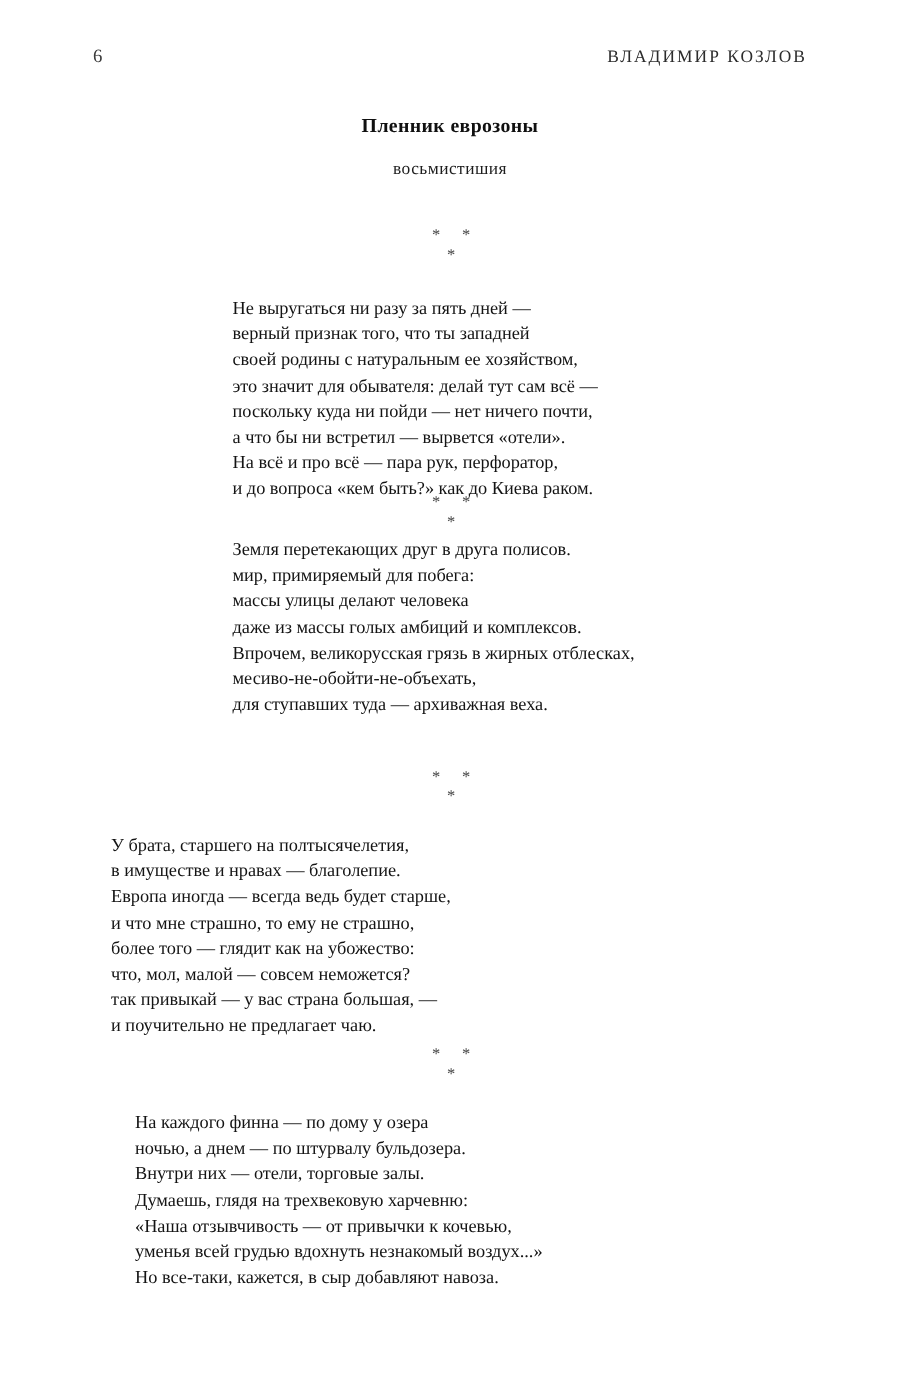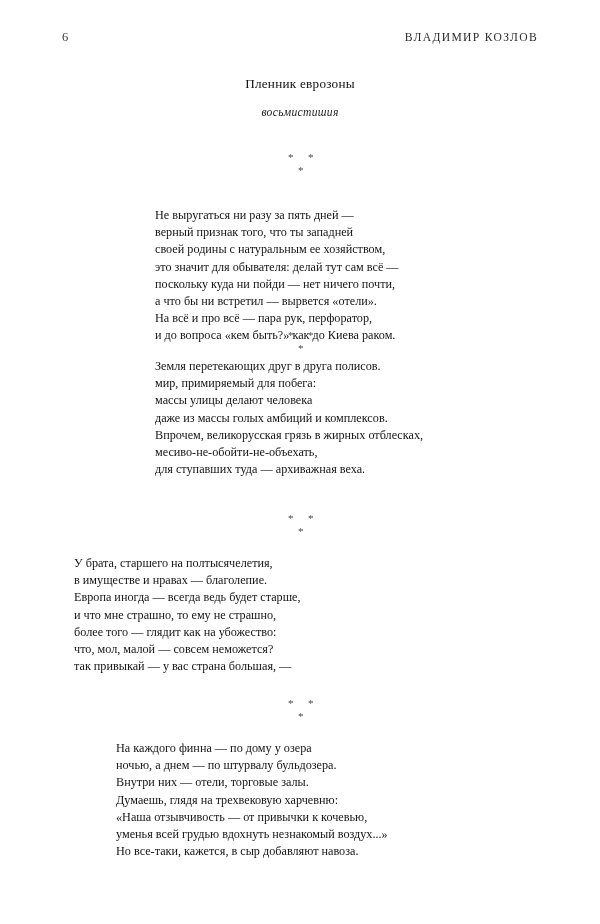--- a/index.html
+++ b/index.html
@@ -46,32 +46,31 @@
   }
 
   
   .cycle-title {
     position: absolute;
     top: 76px;
     left: 0;
     width: 600px;
     text-align: center;
     font-size: 13.2px;
-    font-weight: normal;
+    font-weight: bold;
     letter-spacing: 0.25px;
     color: #101010;
   }
   .cycle-subtitle {
     position: absolute;
     top: 106px;
     left: 0;
     width: 600px;
     text-align: center;
     font-size: 11.6px;
-    font-style: italic;
     letter-spacing: 0.3px;
     color: #1d1d1d;
   }
 
   
   .poem {
     position: absolute;
     left: 0;
     width: 600px;
   }
@@ -99,30 +98,30 @@
     list-style: none;
   }
   .line {
     font-size: 12.2px;
     line-height: 17.2px;
     white-space: pre;
     color: #141414;
   }
 
   .poem-1 { top: 150px; }
-  .poem-1 .stanza { margin-left: 155px; margin-top: 27px; }
+  .poem-1 .stanza { margin-left: 155px; margin-top: 17px; }
 
   .poem-2 { top: 328px; }
   .poem-2 .stanza { margin-left: 155px; }
 
   .poem-3 { top: 511px; }
   .poem-3 .stanza { margin-left: 74px; margin-top: 14px; }
 
   .poem-4 { top: 696px; }
-  .poem-4 .stanza { margin-left: 116px; margin-top: 14px; }
+  .poem-4 .stanza { margin-left: 90px; margin-top: 14px; }
 </style>
 </head>
 <body>
 
 <div class="page">
 
   <div class="running-head">
     <span class="folio">6</span>
     <span class="author-head">ВЛАДИМИР КОЗЛОВ</span>
   </div>
@@ -172,20 +171,21 @@
       <span class="ast ast-mid">*</span>
     </div>
     <div class="stanza">
       <div class="line">У брата, старшего на полтысячелетия,</div>
       <div class="line">в имуществе и нравах — благолепие.</div>
       <div class="line">Европа иногда — всегда ведь будет старше,</div>
       <div class="line">и что мне страшно, то ему не страшно,</div>
       <div class="line">более того — глядит как на убожество:</div>
       <div class="line">что, мол, малой — совсем неможется?</div>
       <div class="line">так привыкай — у вас страна большая, —</div>
+      <div class="line">и поучительно не предлагает чаю.</div>
     </div>
   </div>
 
   <div class="poem poem-4">
     <div class="separator">
       <span class="ast ast-left">*</span>
       <span class="ast ast-right">*</span>
       <span class="ast ast-mid">*</span>
     </div>
     <div class="stanza">

